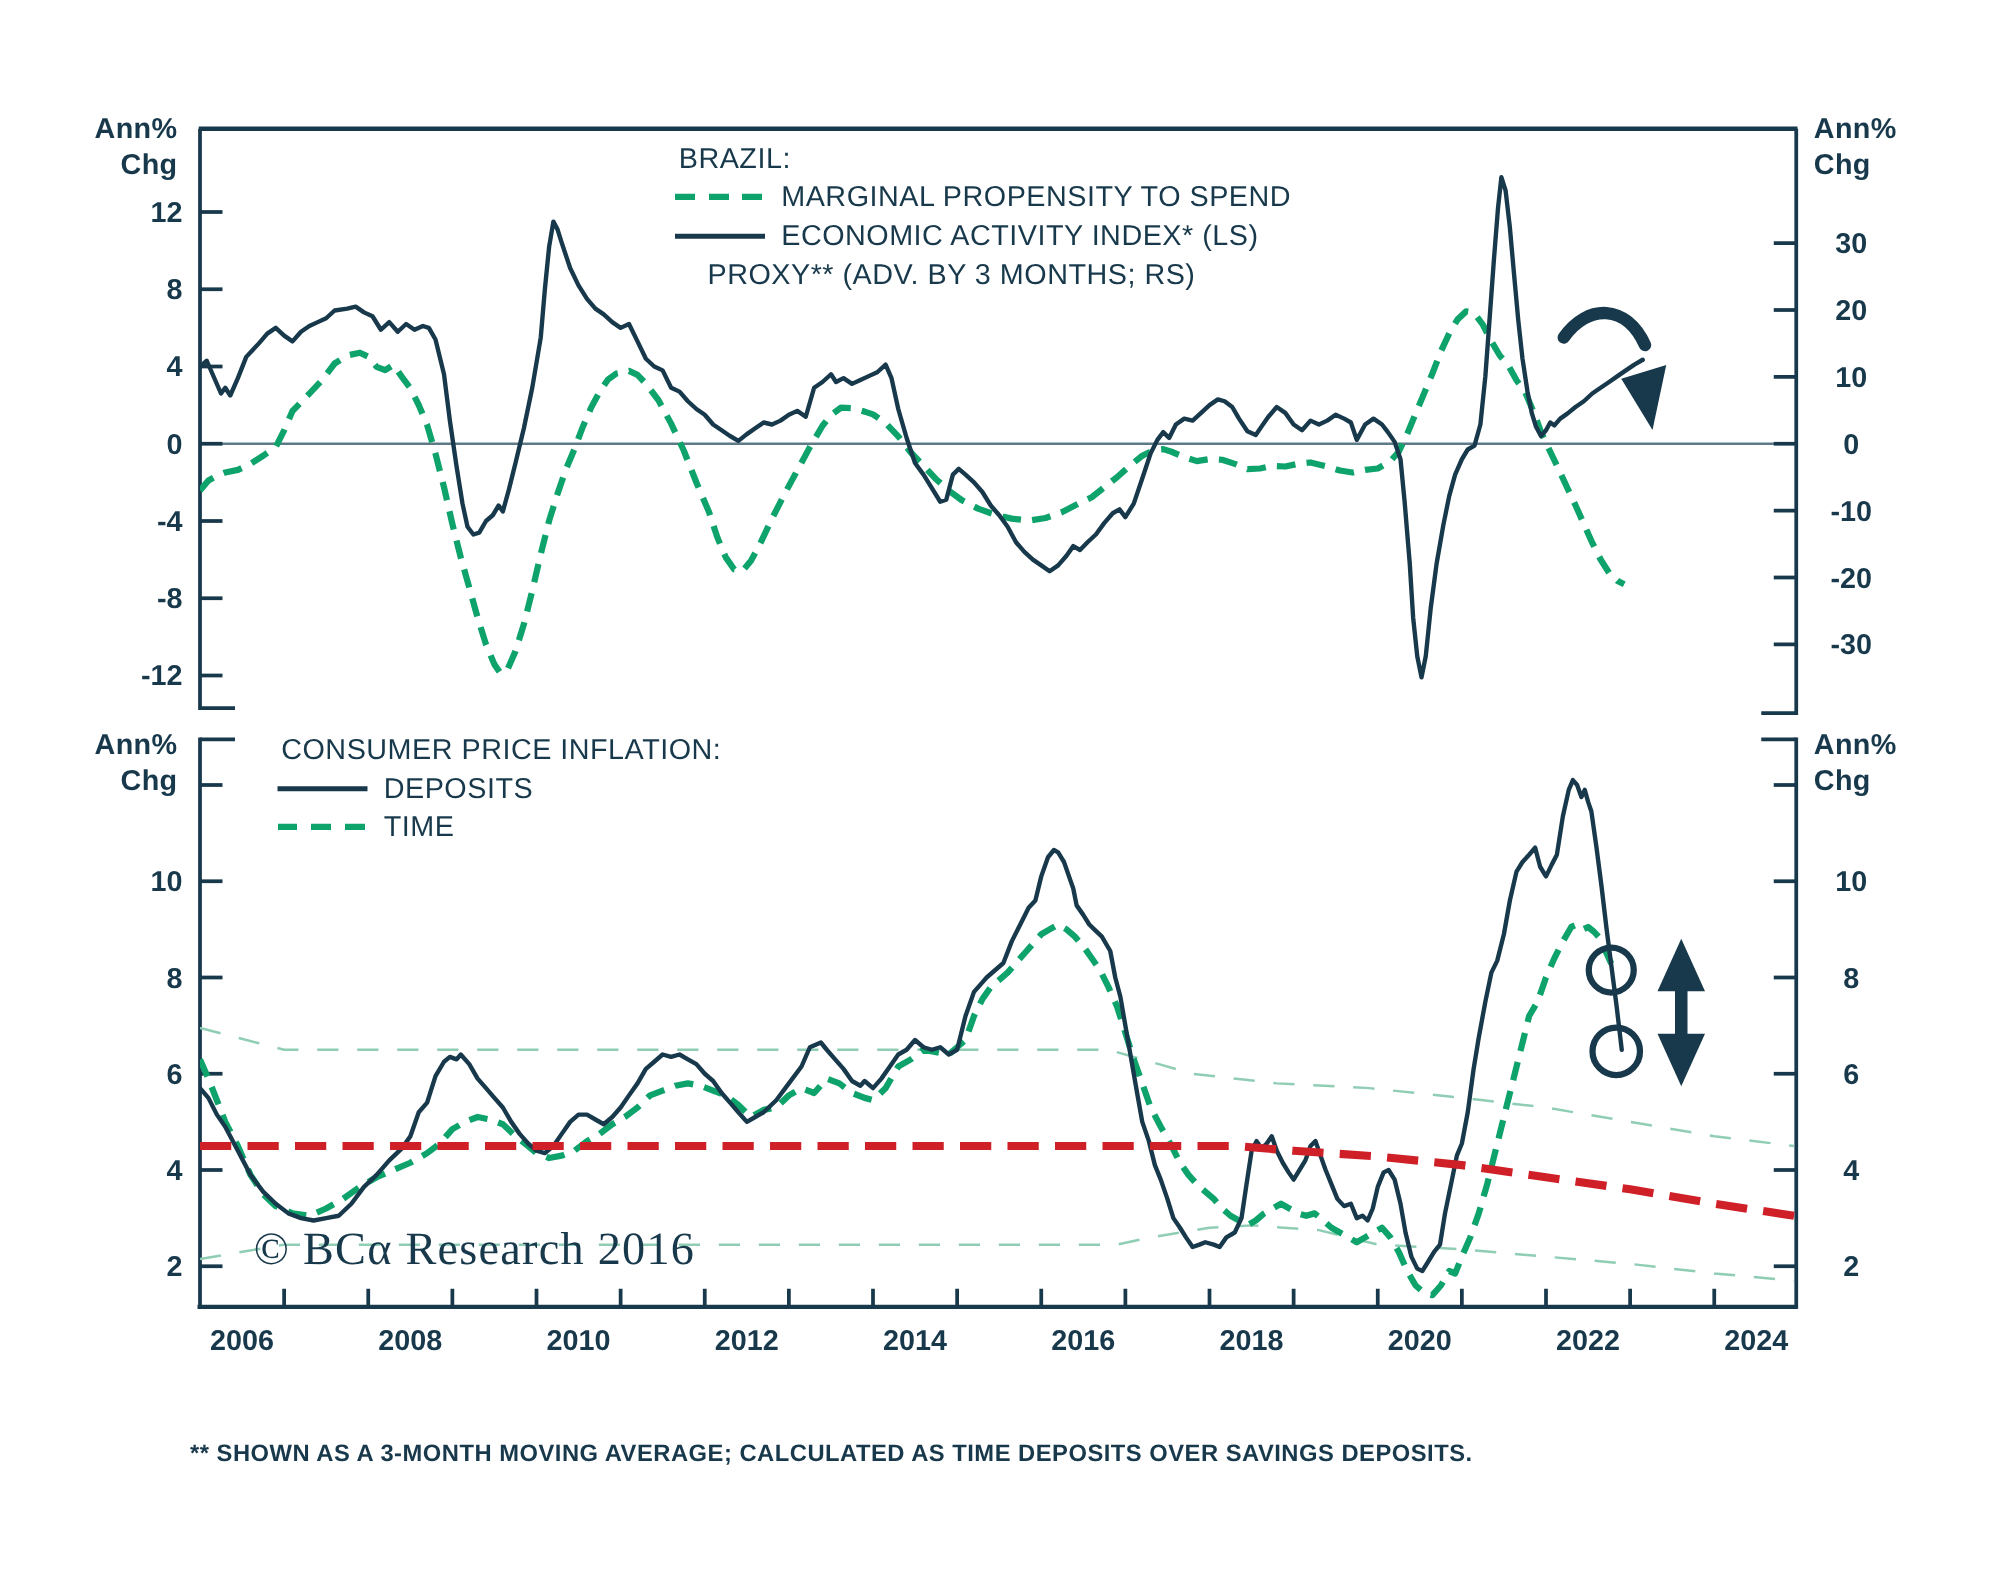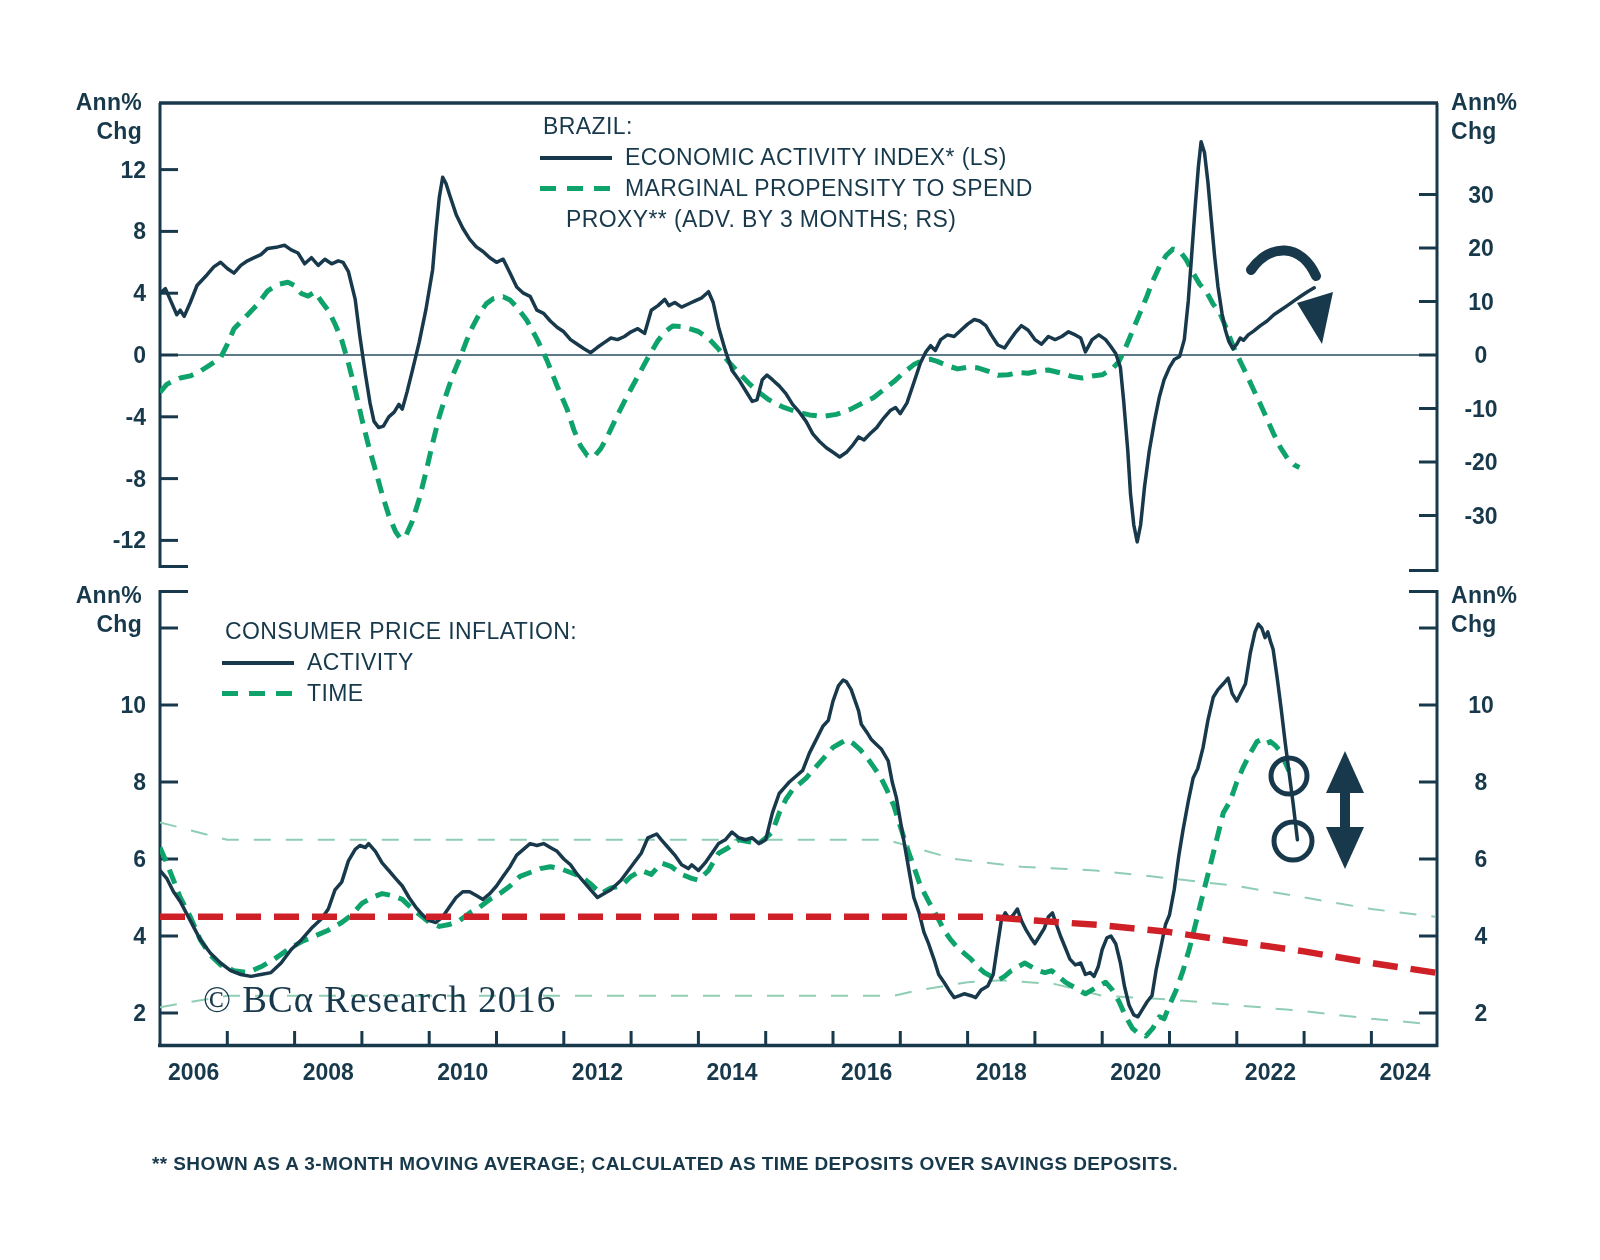--- a/index.html
+++ b/index.html
@@ -150,35 +150,35 @@
   <div>Chg</div>
 </div>
 <div class="abs unit" style="left:1451px;top:581px;width:80px">
   <div>Ann%</div>
   <div>Chg</div>
 </div>
 
 <div class="abs legend" style="left:540px;top:111px">
   <div style="margin-left:3px">BRAZIL:</div>
   <div class="lg-row">
+    <span class="sample dashed"></span>
+    <span>MARGINAL PROPENSITY TO SPEND</span>
+  </div>
+  <div class="lg-row">
     <span class="sample solid"></span>
     <span>ECONOMIC ACTIVITY INDEX* (LS)</span>
-  </div>
-  <div class="lg-row">
-    <span class="sample dashed"></span>
-    <span>MARGINAL PROPENSITY TO SPEND</span>
   </div>
   <div class="indent1">PROXY** (ADV. BY 3 MONTHS; RS)</div>
 </div>
 
-<div class="abs legend" style="left:222px;top:616px">
+<div class="abs legend" style="left:222px;top:584px">
   <div style="margin-left:3px">CONSUMER PRICE INFLATION:</div>
   <div class="lg-row">
     <span class="sample solid"></span>
-    <span>ACTIVITY</span>
+    <span>DEPOSITS</span>
   </div>
   <div class="lg-row">
     <span class="sample dashed"></span>
     <span>TIME</span>
   </div>
 </div>
 
 <div class="abs copyright" style="left:203px;top:978px">© BCα Research 2016</div>
 
 <div class="abs footnotes" style="left:152px;top:1089px">

